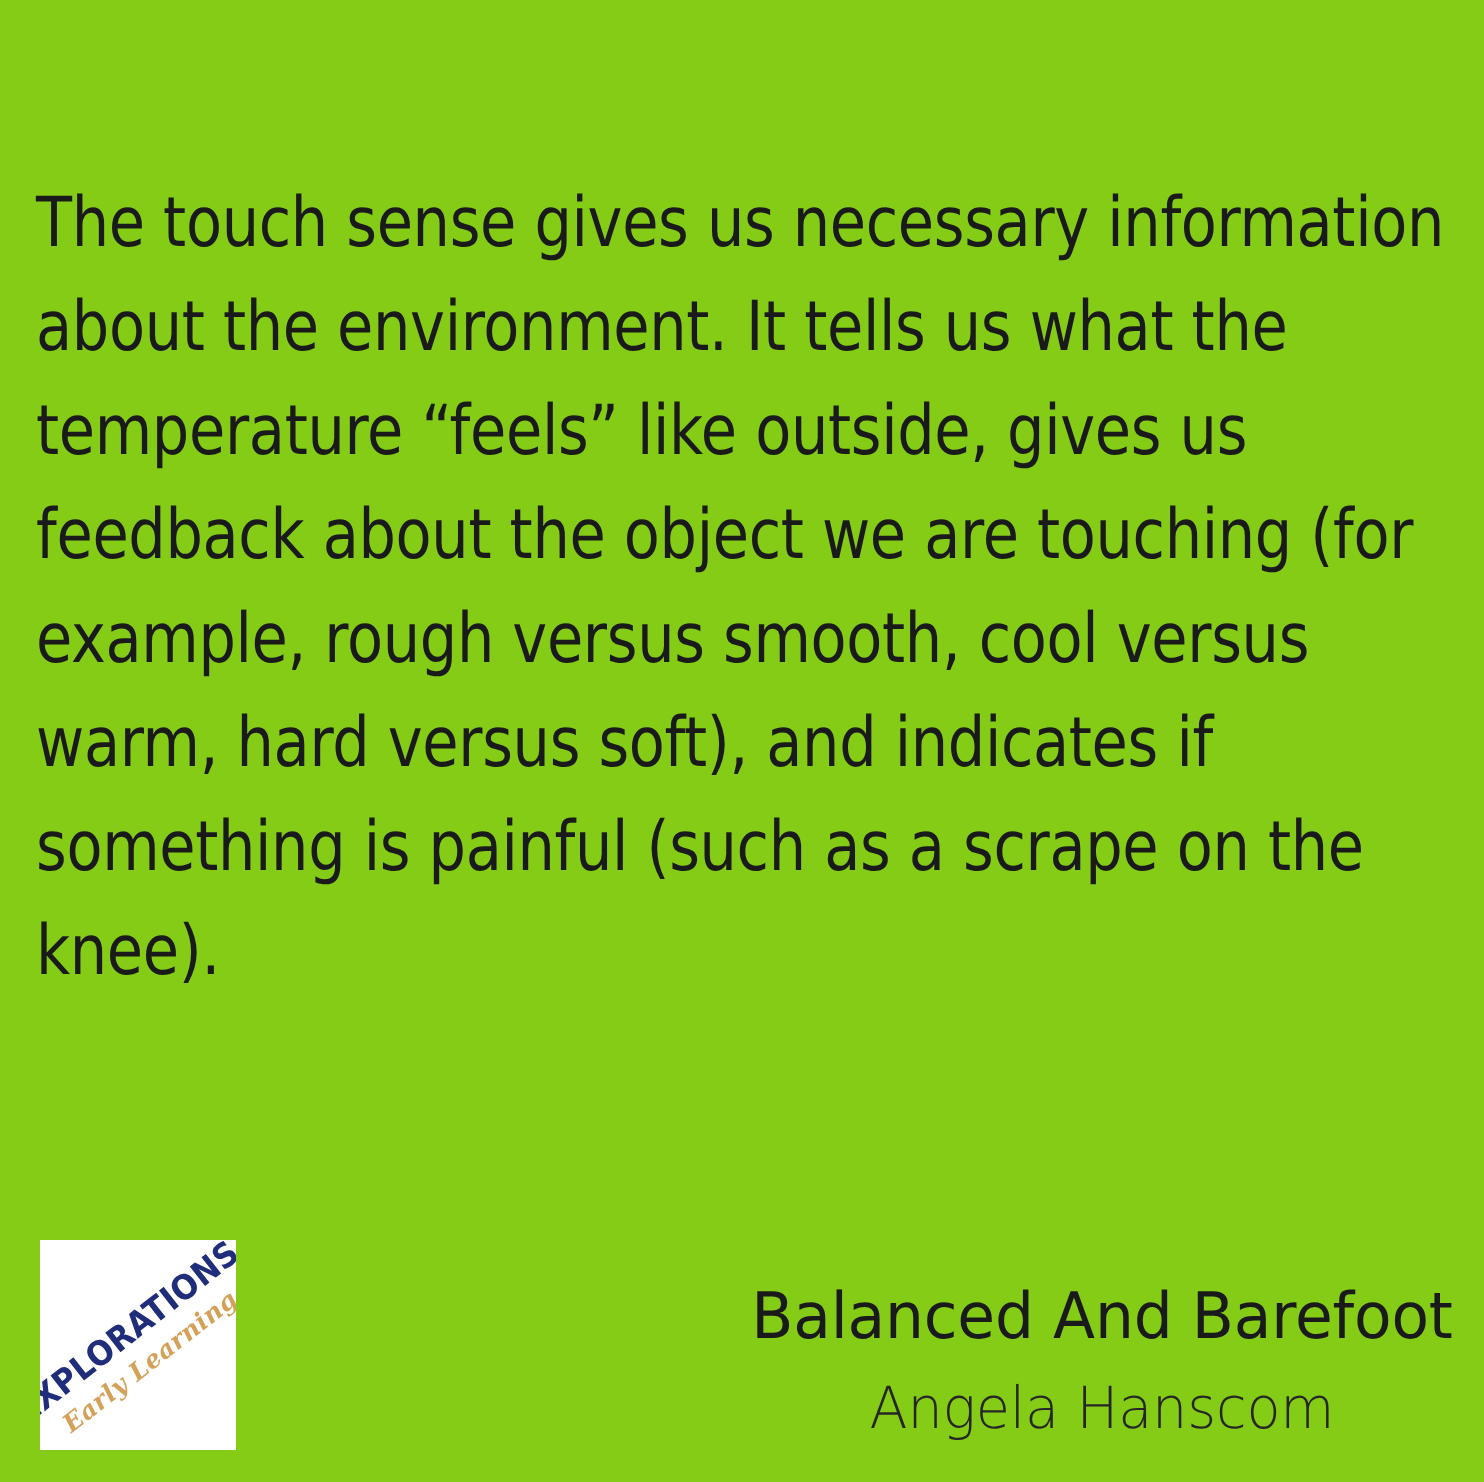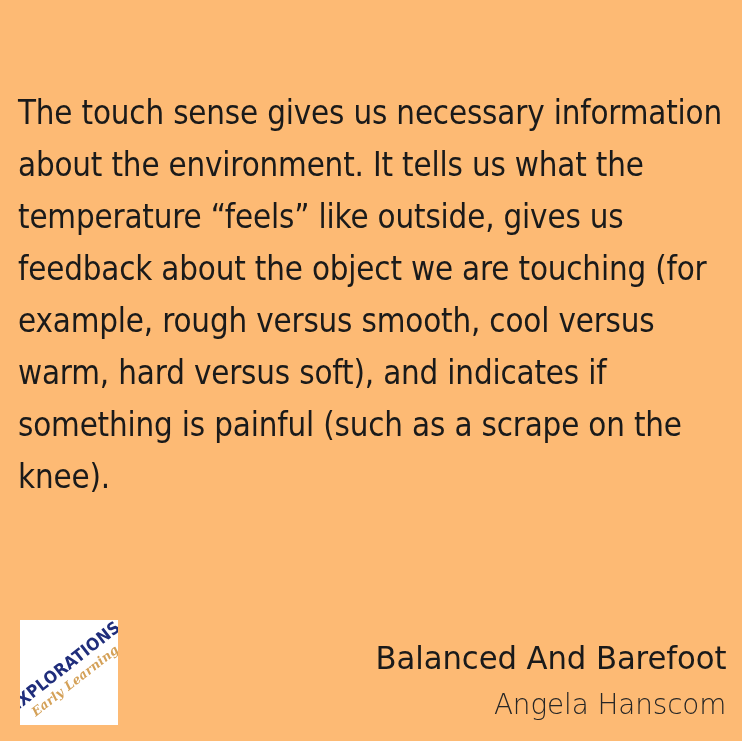--- a/index.html
+++ b/index.html
@@ -11,21 +11,21 @@
     height: 741px;
     background: #d9d9d9;
     font-family: "Liberation Sans", sans-serif;
     overflow: hidden;
   }
 
   .slide {
     position: relative;
     width: 742px;
     height: 741px;
-    background: #fdba74;
+    background: #84cc16;
     box-sizing: border-box;
   }
 
   
   .quote-block {
     position: absolute;
     left: 18px;
     top: 86px;
     width: 712px;
   }
@@ -42,21 +42,21 @@
     transform-origin: left top;
     width: 833px;
     white-space: pre-wrap;
   }
 
   
   .attribution {
     position: absolute;
     right: 16px;
     bottom: 14px;
-    text-align: right;
+    text-align: center;
   }
 
   .attribution-title {
     margin: 0;
     font-family: "DejaVu Sans", sans-serif;
     font-size: 32px;
     line-height: 47px;
     color: #1a1a1a;
     font-weight: 400;
     letter-spacing: -0.1px;

